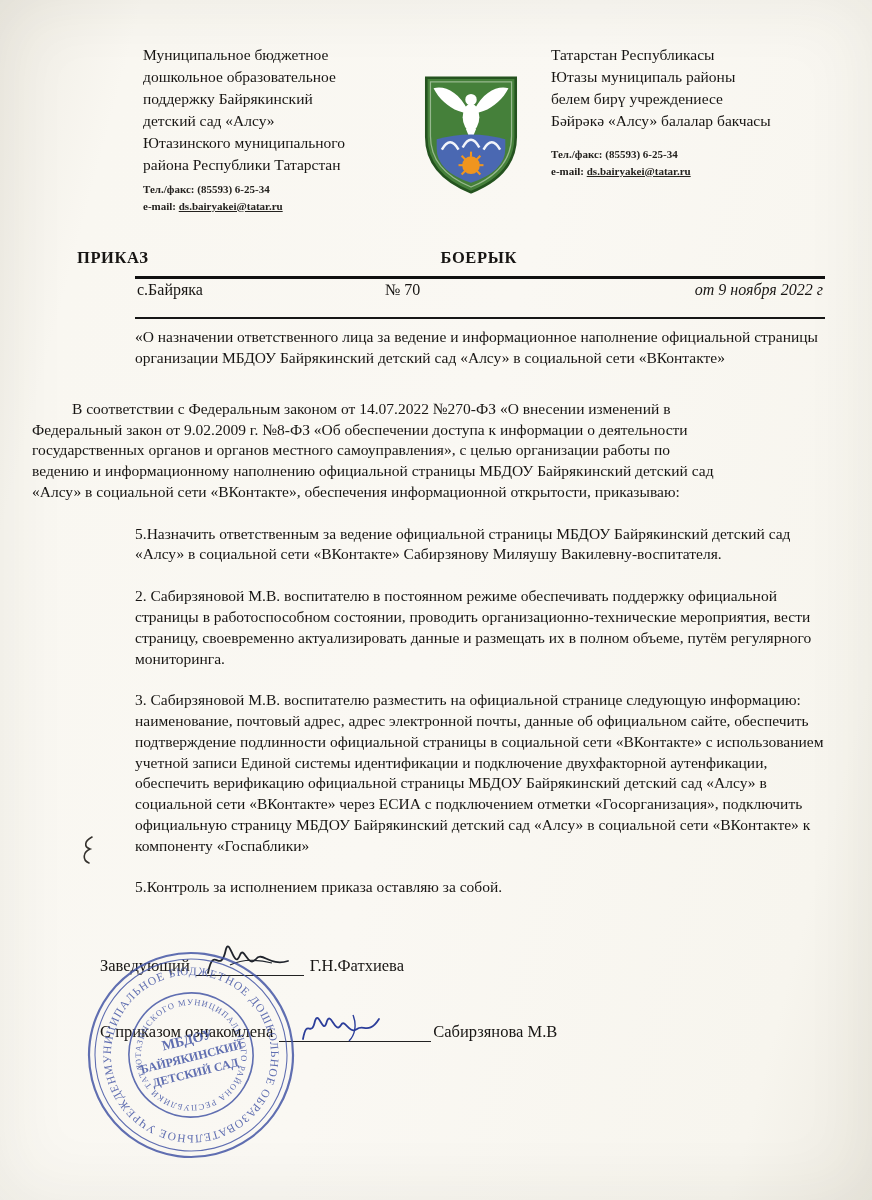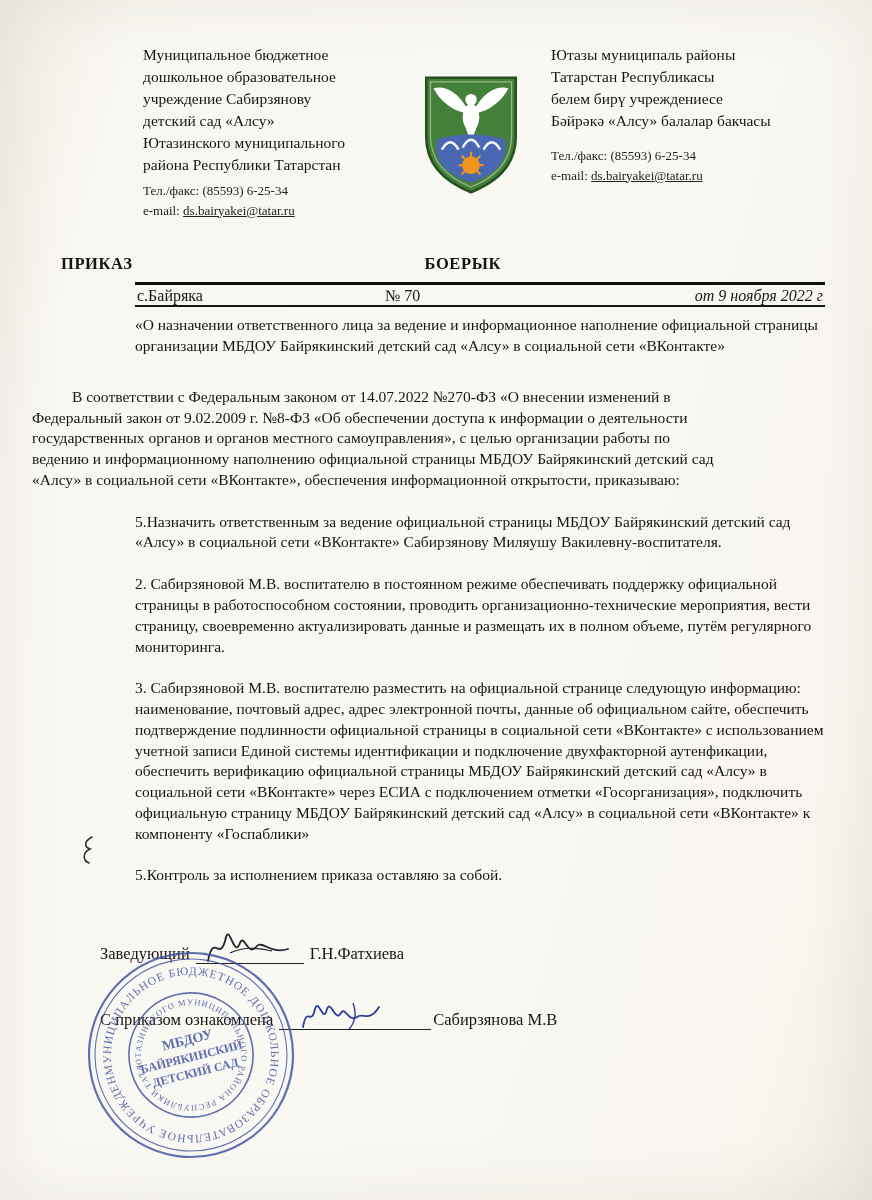--- a/index.html
+++ b/index.html
@@ -7,31 +7,31 @@
     position:relative; width:872px; height:1200px; overflow:hidden;
     background:linear-gradient(105deg,#efece4 0%,#f9f7f1 12%,#faf8f3 50%,#f7f5ee 88%,#eeebe2 100%);
     box-shadow:inset 0 0 70px rgba(70,60,40,.08);
     font-family:"Liberation Serif", serif; color:#171513;
   }
   
   .header { display:flex; padding:44px 40px 0 143px; }
   .col-left { width:272px; }
   .col-right { flex:1; padding-left:14px; }
   .org-line { font-size:15.5px; line-height:1.42; }
-  .contacts { margin-top:5px; font-size:13px; line-height:1.5; color:#24221f; }
+  .contacts { margin-top:5px; font-size:11px; line-height:1.5; color:#24221f;font-weight:bold; }
   .col-right .contacts { margin-top:14px; }
   .email u { text-decoration:underline; }
   .emblem-box { width:104px; margin:28px 14px 0 4px; flex:none; }
   
-  .titles-row { display:flex; margin:34px 0 8px 61px; width:680px; }
+  .titles-row { display:flex; margin:34px 0 8px 77px; width:680px; }
   .order-title { font-size:16.5px; font-weight:bold; letter-spacing:.6px; }
   .order-title.tt { margin-left:292px; }
   .rule-thick { margin-left:135px; width:690px; border-top:3.5px solid #101010; }
   .rule-thin  { margin-left:135px; width:690px; border-top:2px solid #161616; }
-  .meta-row { position:relative; margin-left:135px; width:690px; height:20px; font-size:16px; }
+  .meta-row { position:relative; margin-left:135px; width:690px; height:38px; font-size:16px; }
   .meta-place { position:absolute; left:2px; top:2px; }
   .meta-number { position:absolute; left:250px; top:2px; }
   .meta-date { position:absolute; right:2px; top:2px; font-style:italic; }
   
   .subject { margin:8px 44px 0 135px; font-size:15.5px; line-height:1.35; }
   .para { margin:21px 36px 0 135px; width:690px; font-size:15.5px; line-height:1.34; }
   .para.indent { text-indent:40px; margin-top:30px;margin-left:32px; }
   
   .sign-row { position:relative; margin:58px 0 0 100px; font-size:16.5px; display:flex; align-items:flex-end; }
   .sign-row.ack { margin-top:46px; }
@@ -46,21 +46,21 @@
 </style>
 </head>
 <body>
 
 <div class="page">
 
   <div class="header">
     <div class="col-left">
       <div class="org-line">Муниципальное бюджетное</div>
       <div class="org-line">дошкольное образовательное</div>
-      <div class="org-line">учреждение Сабирзянову</div>
+      <div class="org-line">поддержку Байрякинский</div>
       <div class="org-line">детский сад «Алсу»</div>
       <div class="org-line">Ютазинского муниципального</div>
       <div class="org-line">района Республики Татарстан</div>
       <div class="contacts">
         <div>Тел./факс: (85593) 6-25-34</div>
         <div class="email"><span>e-mail: </span><u>ds.bairyakei@tatar.ru</u></div>
       </div>
     </div>
 
     <div class="emblem-box">
@@ -86,22 +86,22 @@
           <line x1="57" y1="89" x2="62" y2="89"></line>
             <line x1="41" y1="80" x2="45" y2="84"></line>
           <line x1="59" y1="80" x2="55" y2="84"></line>
             <line x1="41" y1="98" x2="45" y2="94"></line>
           <line x1="59" y1="98" x2="55" y2="94"></line>
         </g>
       </svg>
     </div>
 
     <div class="col-right">
+      <div class="org-line">Татарстан Республикасы</div>
       <div class="org-line">Ютазы муниципаль районы</div>
-      <div class="org-line">Татарстан Республикасы</div>
       <div class="org-line">белем  бирү учреждениесе</div>
       <div class="org-line">Бәйрәкә «Алсу» балалар бакчасы</div>
       <div class="contacts">
         <div>Тел./факс: (85593) 6-25-34</div>
         <div class="email"><span>e-mail: </span><u>ds.bairyakei@tatar.ru</u></div>
       </div>
     </div>
   </div>
 
   <div class="titles-row">

